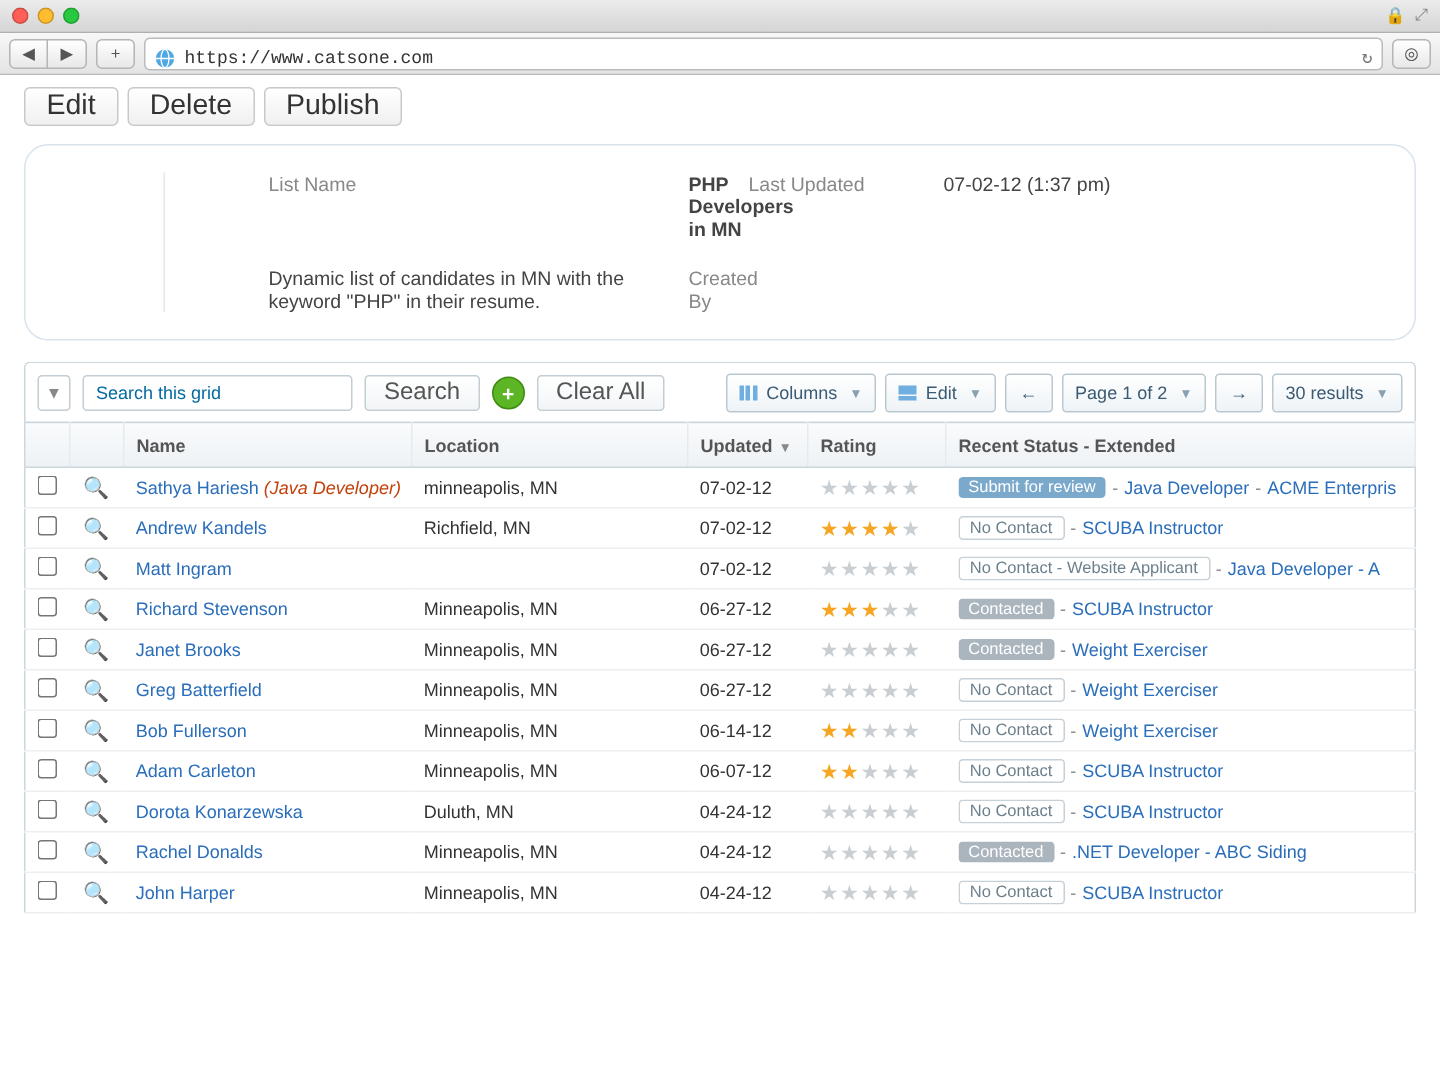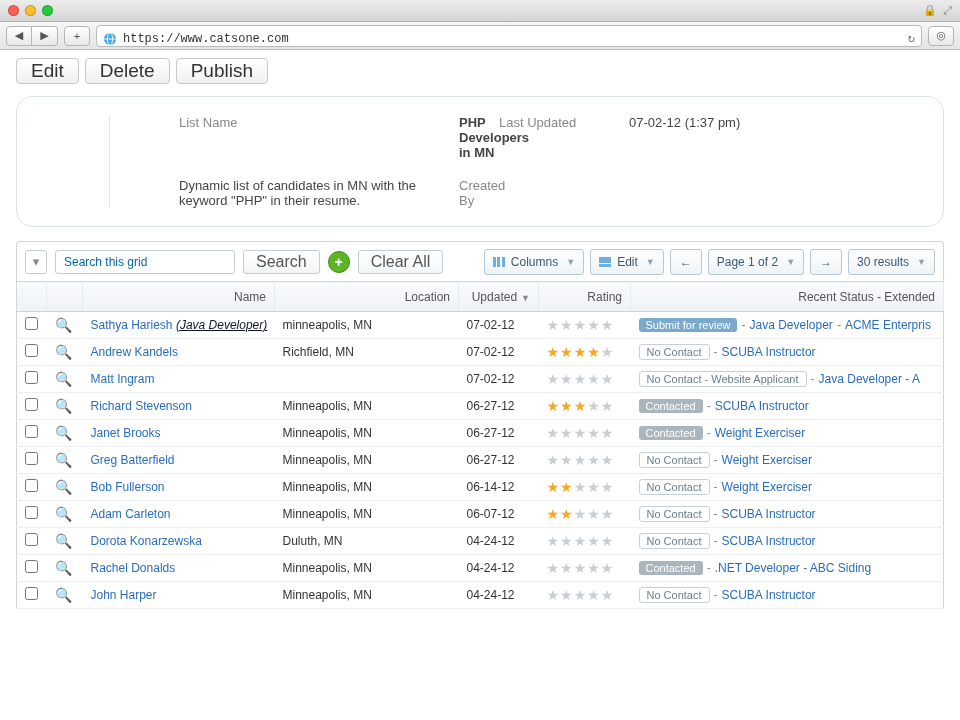--- a/index.html
+++ b/index.html
@@ -43,32 +43,32 @@
 .gt-right{margin-left:auto;display:flex;gap:6px;align-items:center;}
 .seg{height:26px;border:1px solid #b9c7d1;border-radius:3px;background:linear-gradient(#fff,#eef3f6);display:flex;align-items:center;padding:0 8px;gap:6px;font-size:12px;color:#3b5a73;}
 .seg .drop{color:#8aa0af;font-size:9px;margin-left:2px;}
 .seg.small{padding:0 8px;}
 .seg.icon-only{padding:0 9px;}
 .cols-icon{display:inline-block;width:12px;height:10px;background:linear-gradient(#6faee0,#6faee0) left/3px 10px no-repeat,linear-gradient(#6faee0,#6faee0) center/3px 10px no-repeat,linear-gradient(#6faee0,#6faee0) right/3px 10px no-repeat;}
 .rows-icon{display:inline-block;width:12px;height:10px;background:linear-gradient(#6faee0,#6faee0) top/12px 3px no-repeat,linear-gradient(#6faee0,#6faee0) center/12px 3px no-repeat,linear-gradient(#6faee0,#6faee0) bottom/12px 3px no-repeat;}
 
 
 table.grid{width:100%;border-collapse:collapse;border:1px solid #ccd6dd;table-layout:fixed;}
-.grid th{background:linear-gradient(#f9fbfc,#eef2f5);height:30px;border-bottom:1px solid #ccd6dd;border-right:1px solid #e4eaef;font-size:12px;font-weight:normal;color:#555;text-align:right;padding:0 8px;}
+.grid th{background:linear-gradient(#f9fbfc,#eef2f5);height:30px;border-bottom:1px solid #ccd6dd;border-right:1px solid #e4eaef;font-size:12px;font-weight:bold;color:#555;text-align:left;padding:0 8px;}
 .grid td{height:27px;border-bottom:1px solid #eceff2;padding:0 8px;font-size:12px;vertical-align:middle;white-space:nowrap;overflow:hidden;}
 .col-chk{width:30px;text-align:center;}
 .col-mag{width:36px;text-align:center;}
 .col-name{width:192px;}
 .col-loc{width:184px;}
 .col-upd{width:80px;}
 .col-rating{width:92px;}
 .col-status{}
 .grid a{color:#2a6ebb;text-decoration:none;}
 .name-link{color:#2a6ebb;}
-.subtle{color:#0f172a;font-style:italic;text-decoration:underline;}
+.subtle{color:#c2410c;font-style:italic;}
 .mag-ico{color:#9aa6ad;font-size:14px;}
 input.chk{accent-color:#888;}
 .stars{display:flex;gap:1px;}
 .star{color:#c9ced2;font-size:14px;}
 .star.on{color:#f6a623;}
 .badge{display:inline-block;border-radius:3px;padding:1px 7px;font-size:11px;color:#fff;vertical-align:middle;}
 .b-blue{background:#7ba9cc;}
 .b-plain{background:#fff;border:1px solid #c6d0d7;color:#6b7f8c;}
 .b-grey{background:#aab5bd;text-align:center;}
 .status-cell{display:flex;align-items:center;gap:4px;overflow:hidden;}

